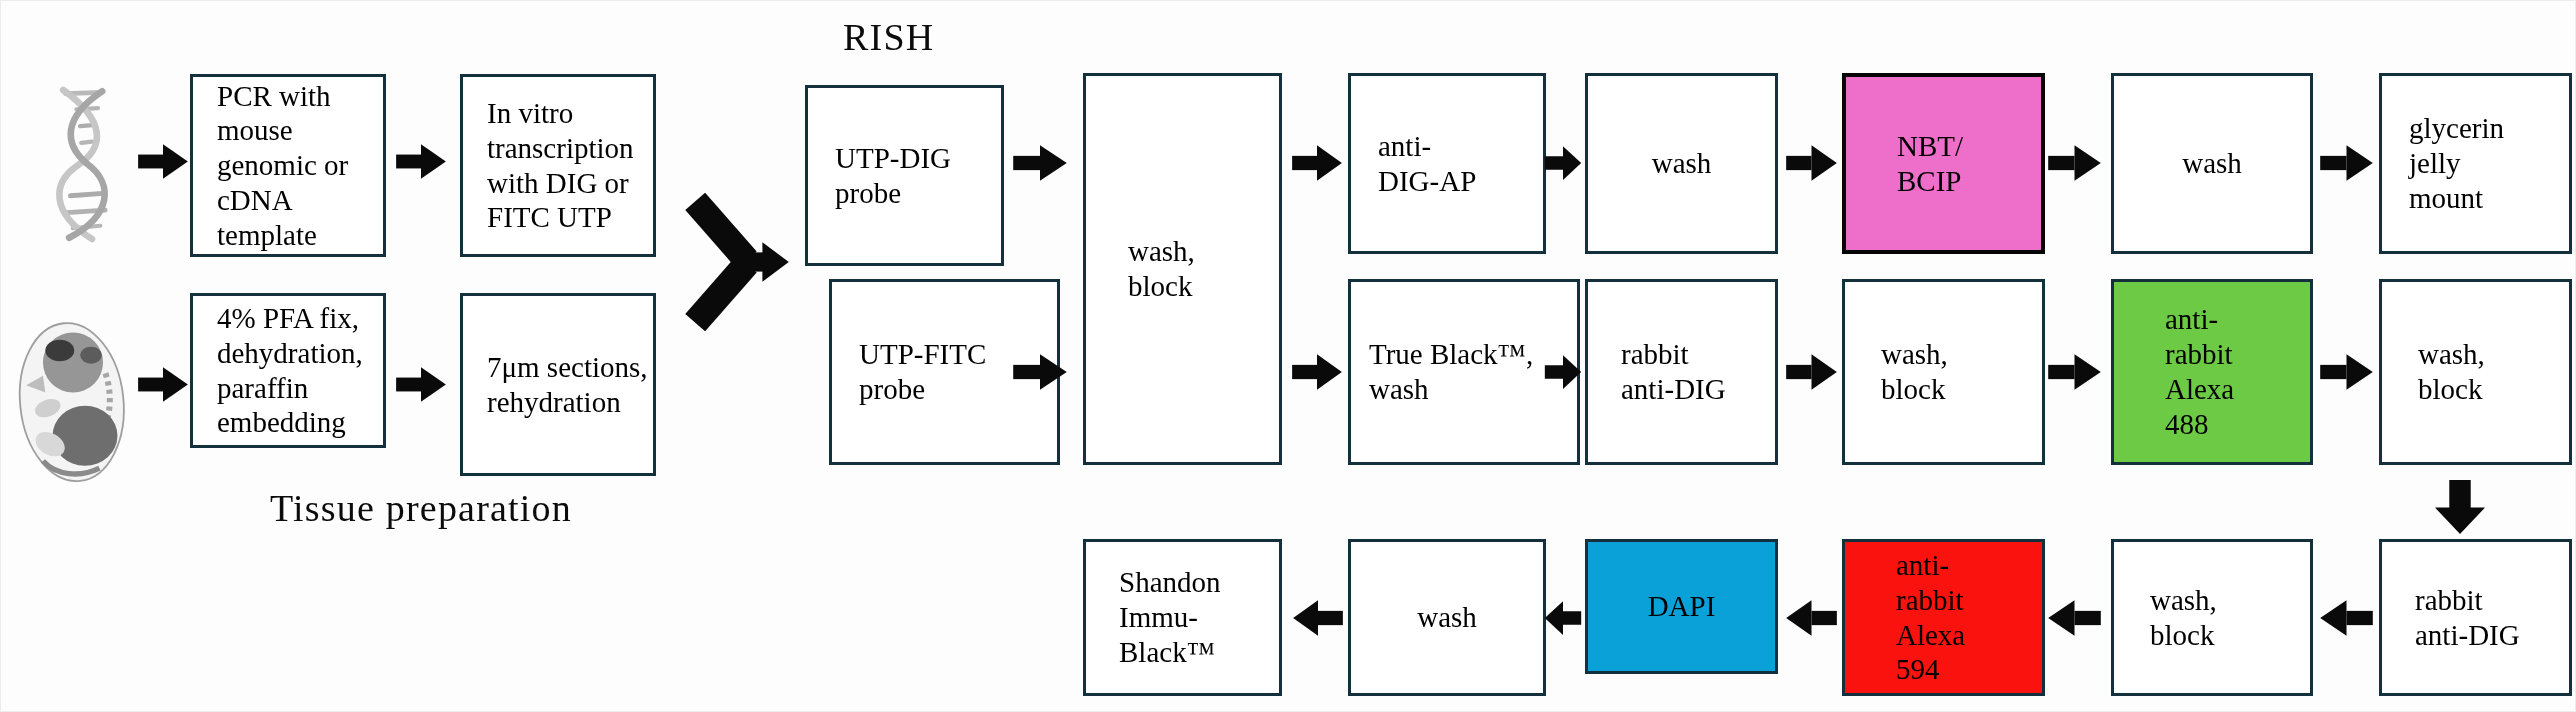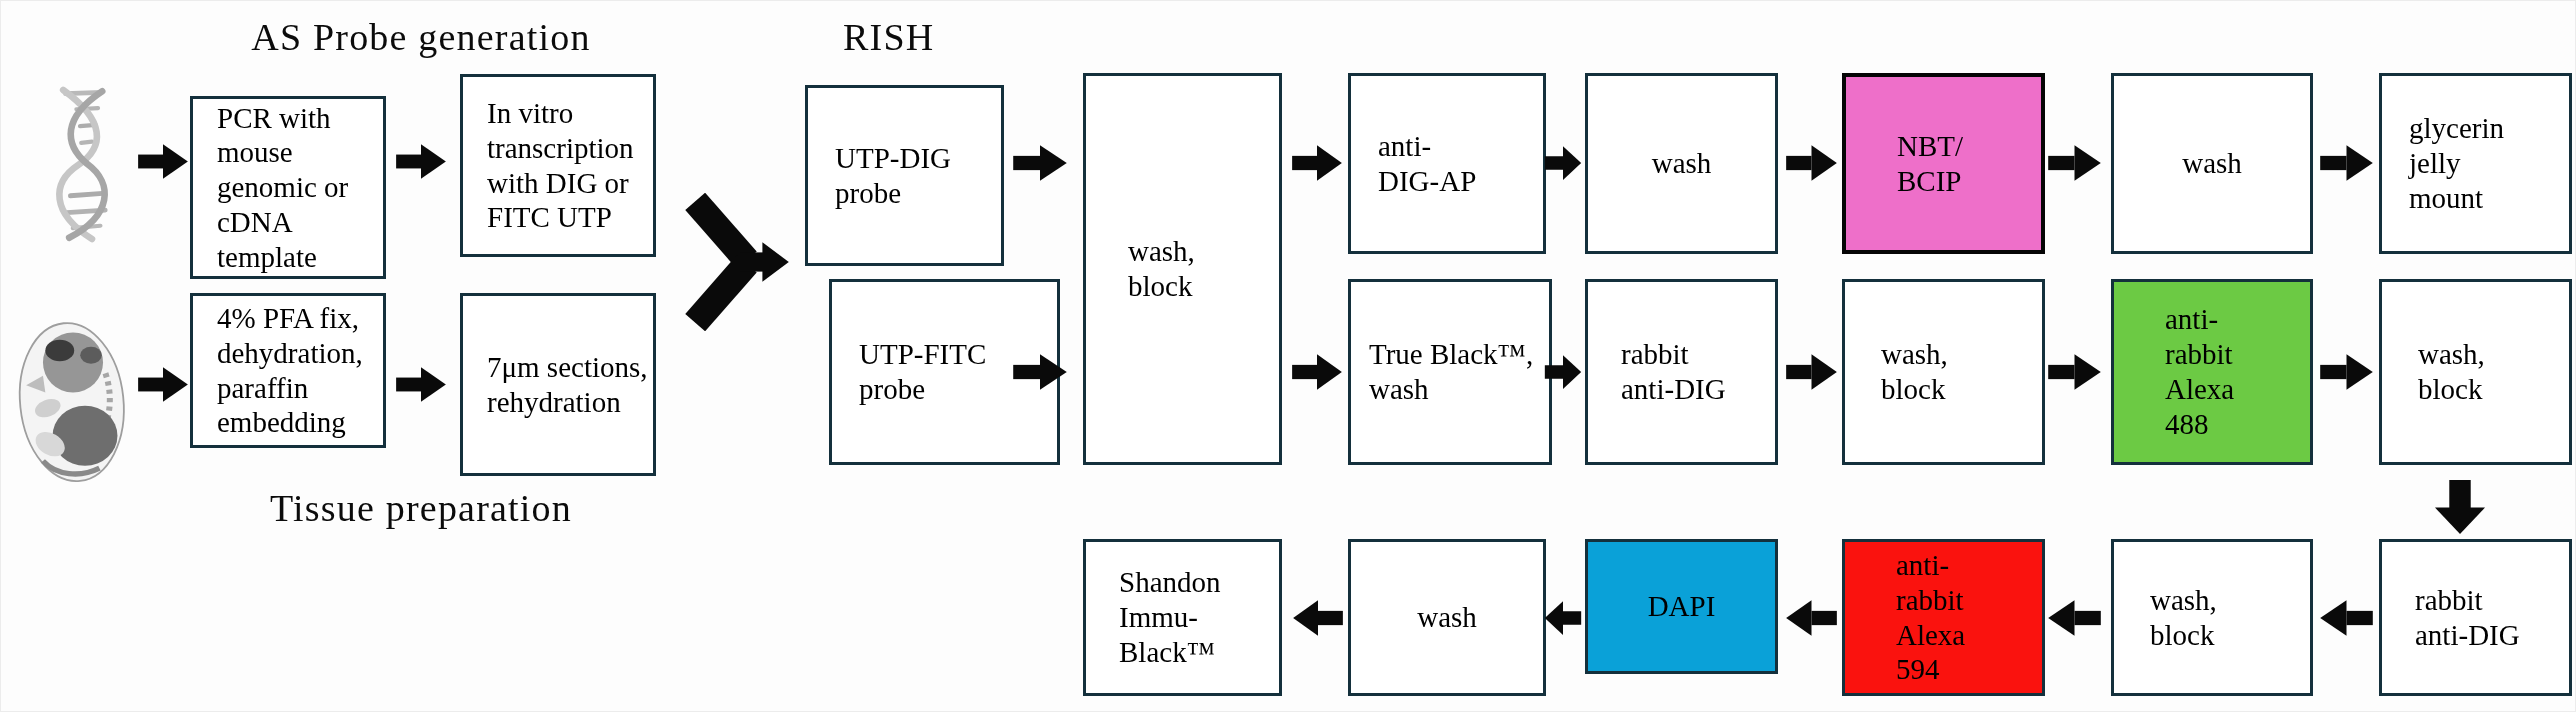--- a/index.html
+++ b/index.html
@@ -46,21 +46,20 @@
   .box.blue{background:var(--blue);border-width:3.6px;}
   .arrow{position:absolute;}
   .arrow svg{display:block;width:100%;height:100%;}
   .fig{position:absolute;}
 </style>
 </head>
 <body>
 
 <div id="canvas">
 
-  <div class="title centered" style="left:180px;top:14.4px;width:480px;">AS Probe generation</div>
   <div class="title" style="left:842px;top:14.4px;">RISH</div>
   <div class="title centered" style="left:180px;top:485px;width:480px;">Tissue preparation</div>
 
   <div class="fig" style="left:44px;top:83px;width:76px;height:161px;">
     <svg viewBox="0 0 126 268" width="76" height="161">
       <g fill="none" stroke-linecap="round">
         <line x1="34" y1="16" x2="94" y2="14" stroke="#b9b9b9" stroke-width="8"></line>
         <line x1="52" y1="42" x2="88" y2="40" stroke="#b5b5b5" stroke-width="7"></line>
         <line x1="58" y1="70" x2="84" y2="68" stroke="#adadad" stroke-width="7"></line>
         <line x1="60" y1="98" x2="78" y2="96" stroke="#b5b5b5" stroke-width="7"></line>
@@ -81,21 +80,21 @@
       <ellipse cx="128" cy="62" rx="18" ry="14" fill="#5c5c5c"></ellipse>
       <path d="M48,96 L20,112 L52,124 Z" fill="#bdbdbd"></path>
       <path d="M152,92 C168,140 158,190 120,226" fill="none" stroke="#a6a6a6" stroke-width="10" stroke-dasharray="7 7"></path>
       <ellipse cx="118" cy="196" rx="54" ry="50" fill="#6e6e6e"></ellipse>
       <ellipse cx="60" cy="210" rx="26" ry="18" fill="#d8d8d8" transform="rotate(30 60 210)"></ellipse>
       <ellipse cx="56" cy="150" rx="22" ry="14" fill="#cfcfcf" transform="rotate(-20 56 150)"></ellipse>
       <path d="M48,238 C70,262 110,266 142,250" fill="none" stroke="#8a8a8a" stroke-width="9"></path>
     </svg>
   </div>
 
-  <div class="box" style="left:189px;top:73px;width:196px;height:183px;padding-left:24px;margin-top:22px;">PCR with
+  <div class="box" style="left:189px;top:73px;width:196px;height:183px;padding-left:24px;">PCR with
 mouse
 genomic or
 cDNA
 template</div>
   <div class="box" style="left:459px;top:73px;width:196px;height:183px;padding-left:24px;">In vitro
 transcription
 with DIG or
 FITC UTP</div>
   <div class="box" style="left:189px;top:292px;width:196px;height:155px;padding-left:24px;">4% PFA fix,
 dehydration,
@@ -115,21 +114,21 @@
   <div class="box" style="left:1347px;top:72px;width:198px;height:181px;">anti-
 DIG-AP</div>
   <div class="box center" style="left:1584px;top:72px;width:193px;height:181px;">wash</div>
   <div class="box pink inset85" style="left:1841px;top:72px;width:203px;height:181px;">NBT/
 BCIP</div>
   <div class="box center" style="left:2110px;top:72px;width:202px;height:181px;">wash</div>
   <div class="box" style="left:2378px;top:72px;width:193px;height:181px;">glycerin
 jelly
 mount</div>
 
-  <div class="box inset30" style="left:1347px;top:278px;width:204px;height:186px;">True Black™,
+  <div class="box inset30" style="left:1347px;top:278px;width:232px;height:186px;">True Black™,
 wash</div>
   <div class="box inset55" style="left:1584px;top:278px;width:193px;height:186px;">rabbit
 anti-DIG</div>
   <div class="box inset60" style="left:1841px;top:278px;width:203px;height:186px;">wash,
 block</div>
   <div class="box green inset85" style="left:2110px;top:278px;width:202px;height:186px;">anti-
 rabbit
 Alexa
 488</div>
   <div class="box inset60" style="left:2378px;top:278px;width:193px;height:186px;">wash,

